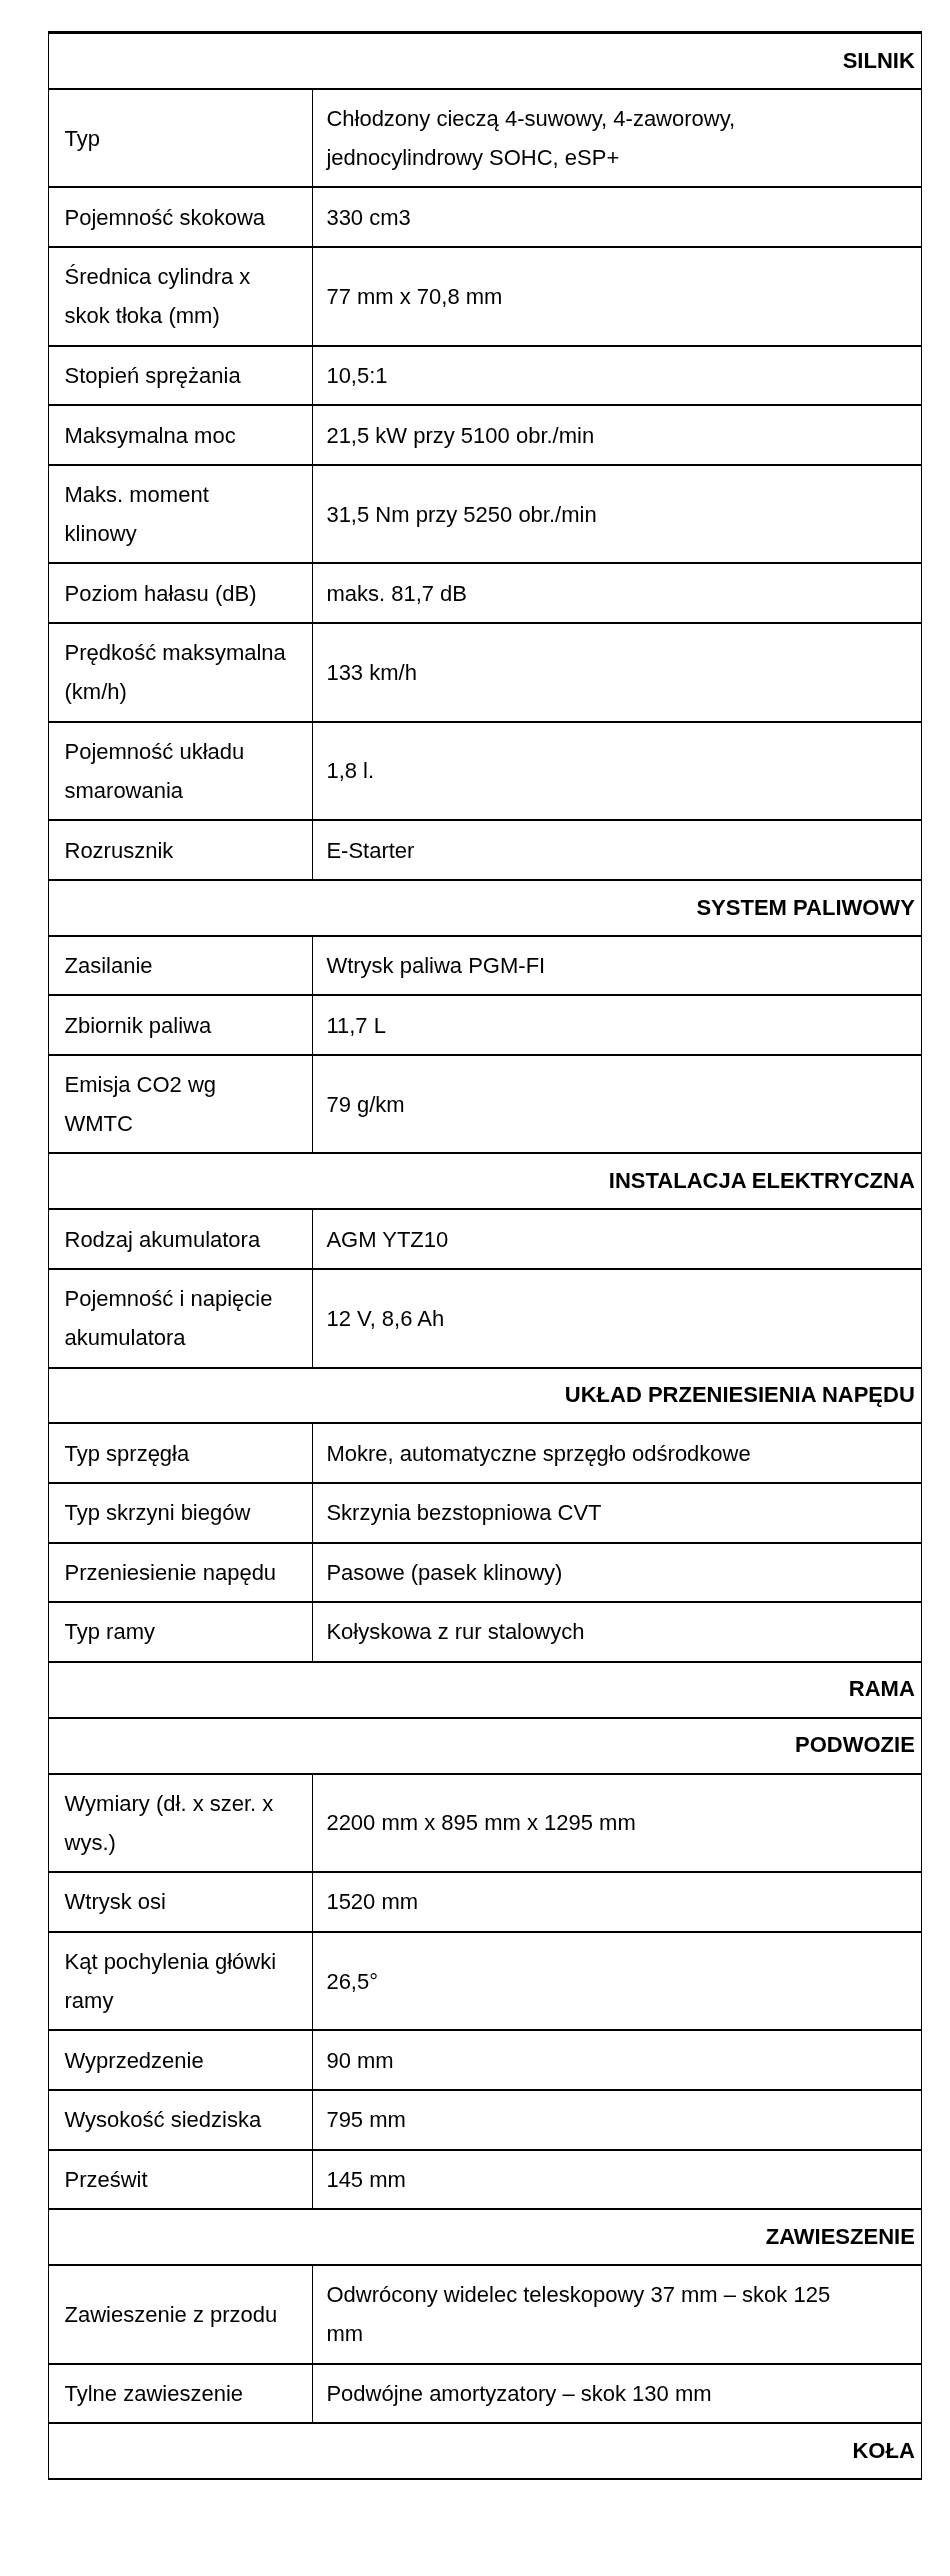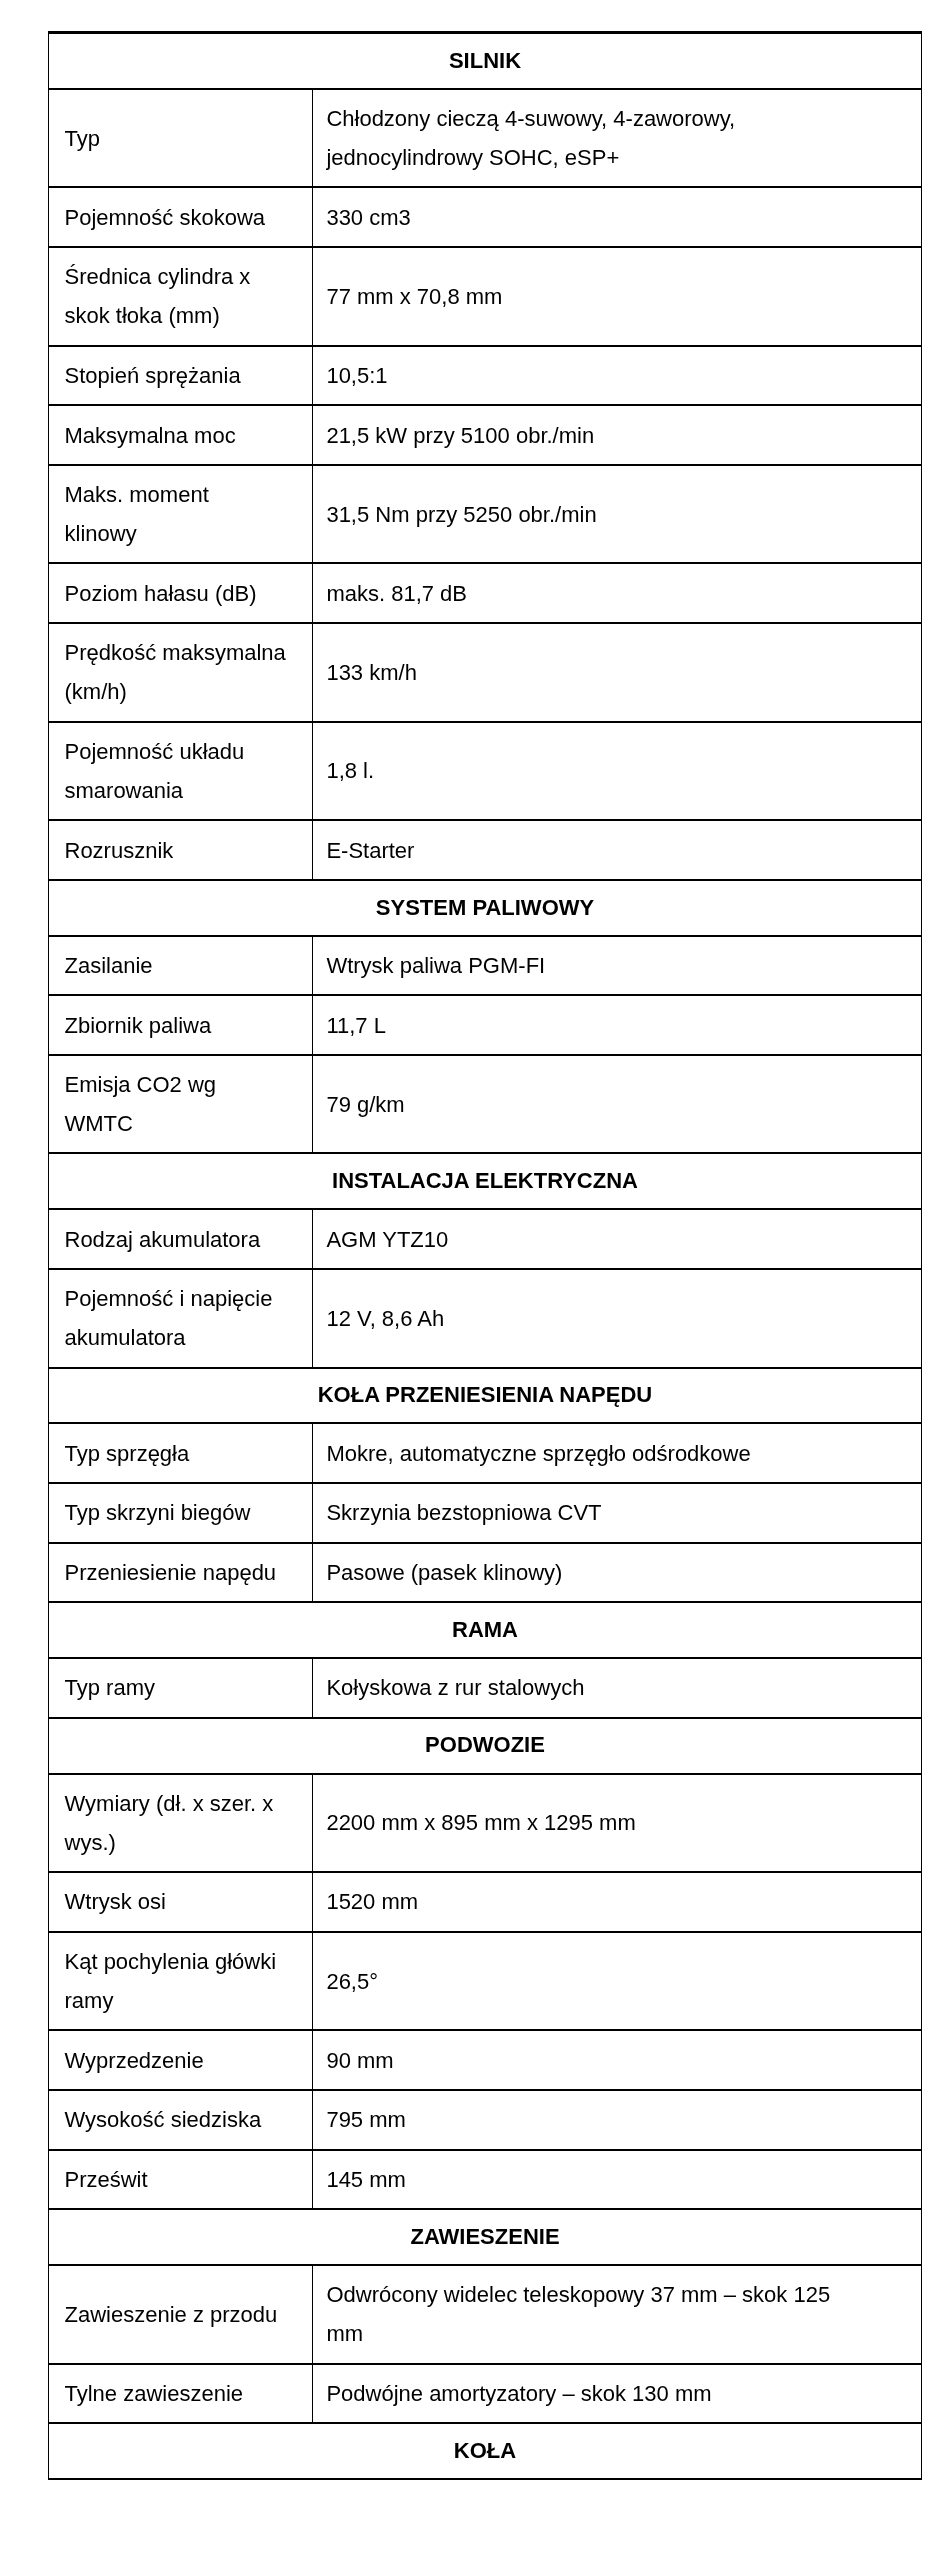--- a/index.html
+++ b/index.html
@@ -32,21 +32,21 @@
     border-bottom-width: 2.6px;
     vertical-align: middle;
     white-space: pre-line;
     overflow: hidden;
   }
   tr:first-child td { border-top-width: 3.1px; }
   td.lbl { padding: 9.3px 6.2px 9.3px 15.5px; }
   td.val { padding: 9.3px 6.2px 9.3px 13.4px; margin-top: 48px; }
   td.hdr {
     font-weight: bold;
-    text-align: center;
+    text-align: right;
     vertical-align: top;
     padding: 6.7px 6.2px 8.2px 6.2px;
   }
 </style>
 </head>
 <body>
 
 <div class="page">
   <table class="spec">
     <colgroup>
@@ -124,40 +124,40 @@
         <tr>
           <td class="lbl">Rodzaj akumulatora</td>
           <td class="val">AGM YTZ10</td>
         </tr>
         <tr>
           <td class="lbl">Pojemność i napięcie
 akumulatora</td>
           <td class="val">12 V, 8,6 Ah</td>
         </tr>
         <tr>
-          <td class="hdr" colspan="2">KOŁA PRZENIESIENIA NAPĘDU</td>
+          <td class="hdr" colspan="2">UKŁAD PRZENIESIENIA NAPĘDU</td>
         </tr>
         <tr>
           <td class="lbl">Typ sprzęgła</td>
           <td class="val">Mokre, automatyczne sprzęgło odśrodkowe</td>
         </tr>
         <tr>
           <td class="lbl">Typ skrzyni biegów</td>
           <td class="val">Skrzynia bezstopniowa CVT</td>
         </tr>
         <tr>
           <td class="lbl">Przeniesienie napędu</td>
           <td class="val">Pasowe (pasek klinowy)</td>
         </tr>
         <tr>
-          <td class="hdr" colspan="2">RAMA</td>
-        </tr>
-        <tr>
           <td class="lbl">Typ ramy</td>
           <td class="val">Kołyskowa z rur stalowych</td>
+        </tr>
+        <tr>
+          <td class="hdr" colspan="2">RAMA</td>
         </tr>
         <tr>
           <td class="hdr" colspan="2">PODWOZIE</td>
         </tr>
         <tr>
           <td class="lbl">Wymiary (dł. x szer. x
 wys.)</td>
           <td class="val">2200 mm x 895 mm x 1295 mm</td>
         </tr>
         <tr>

